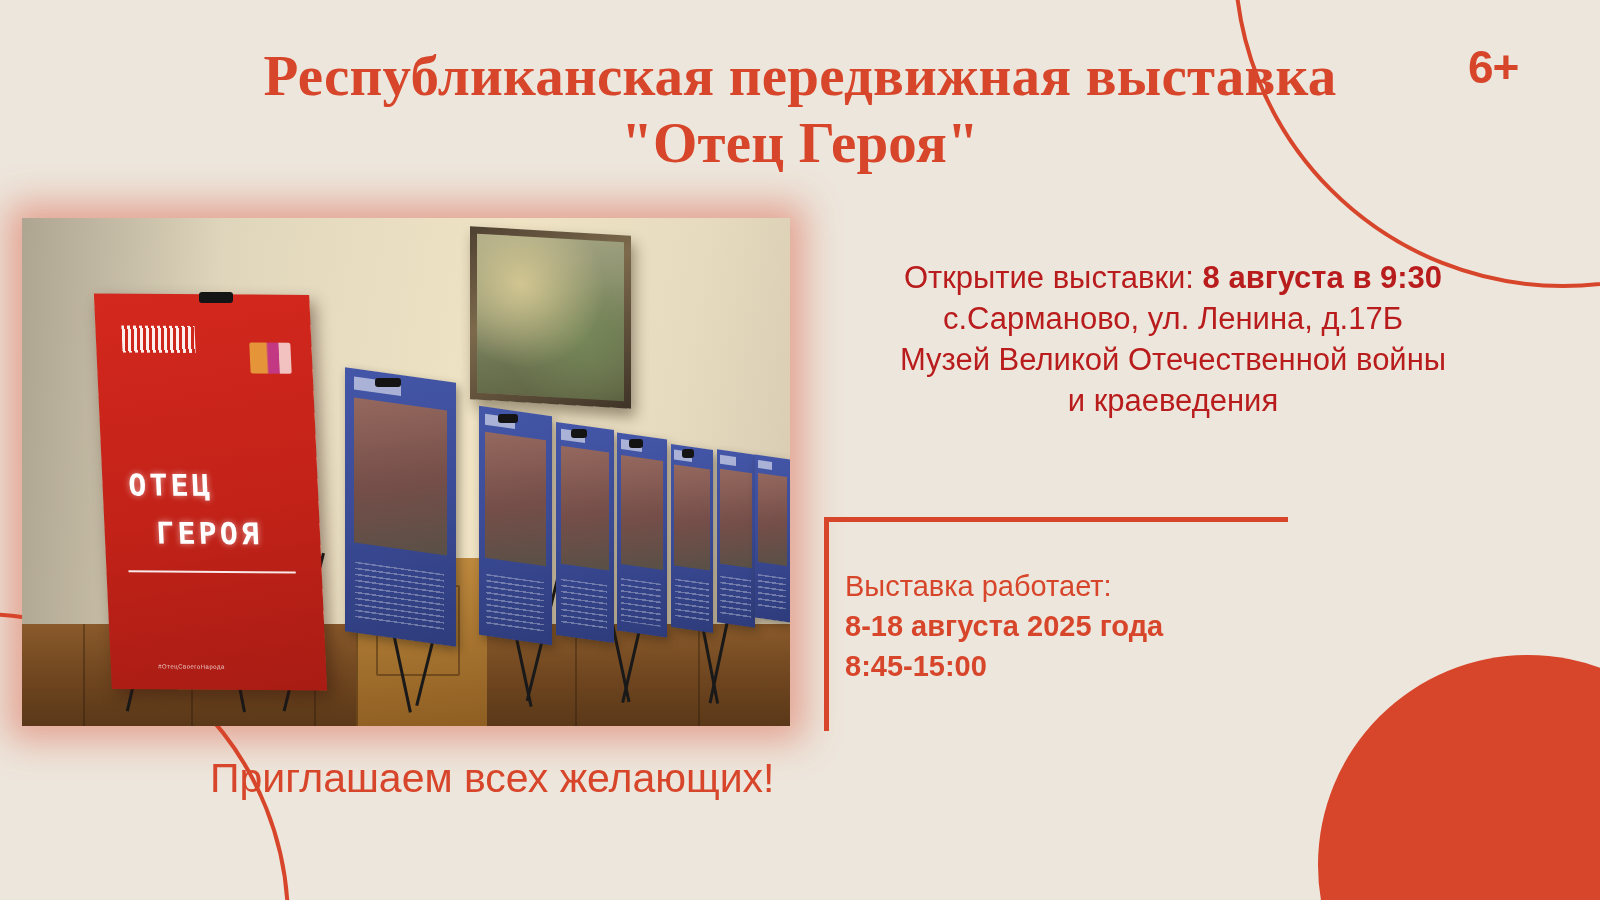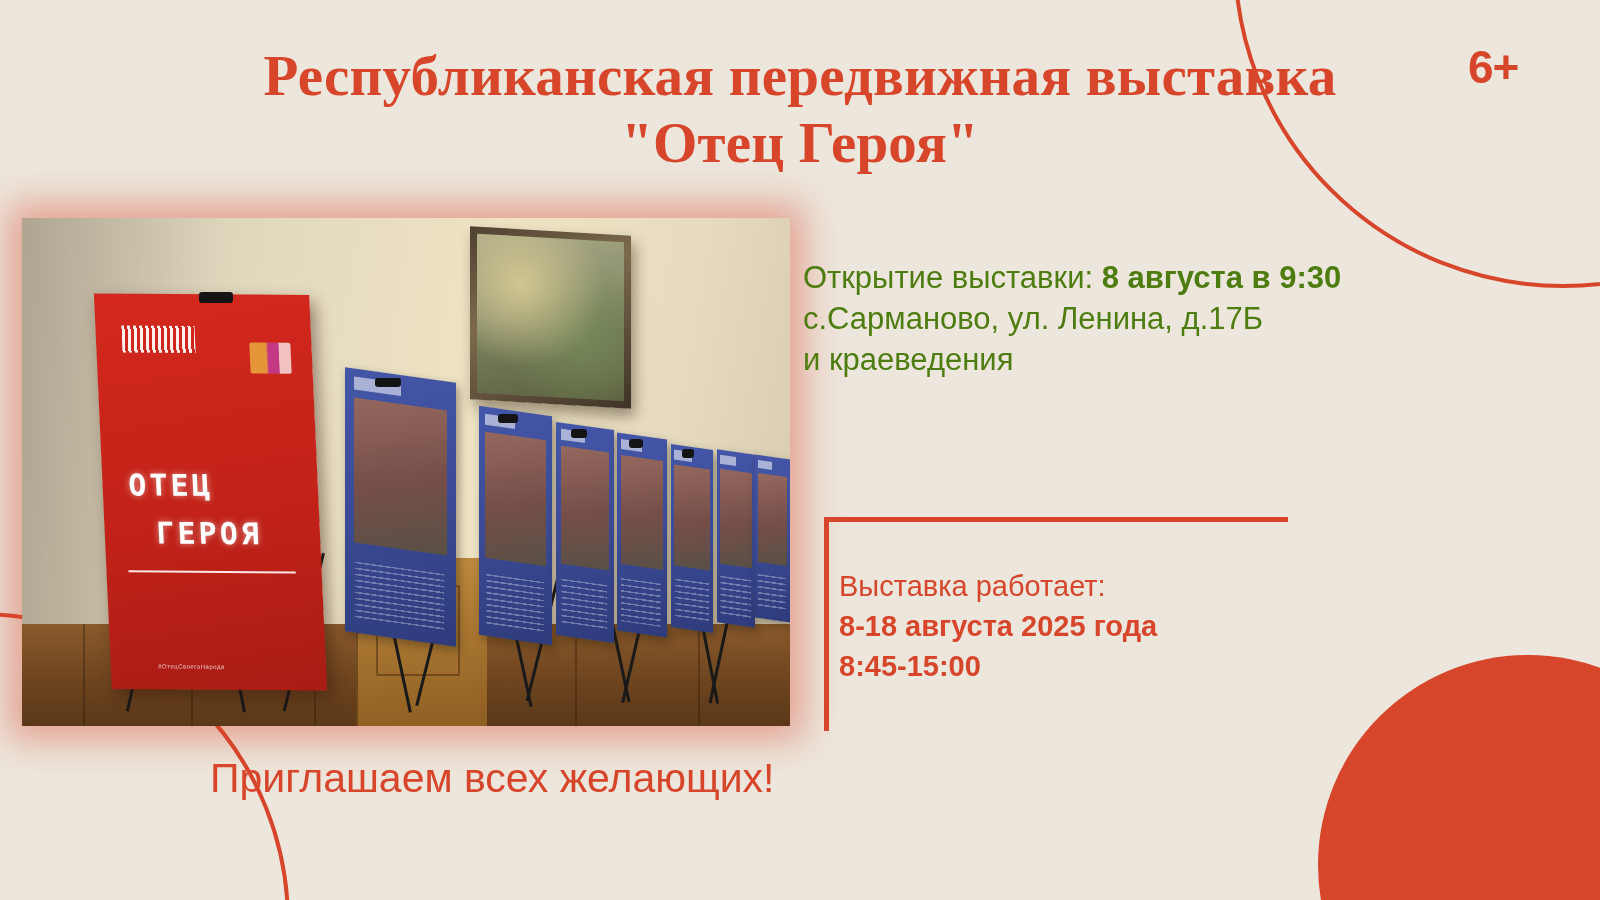--- a/index.html
+++ b/index.html
@@ -210,38 +210,39 @@
     position:absolute; inset:0;
     backdrop-filter:blur(0.4px);
     pointer-events:none;
   }
 
   
   .info-primary {
     position:absolute;
     left:803px; top:258px;
     width:740px;
-    color:#4d7c0f;
+    color:#b91c1c;
     font-size:31px;
     line-height:1.32;
     font-weight:normal;
+    text-align:center;
   }
   .info-primary b { font-weight:bold; }
 
   
   .schedule {
     position:absolute;
     left:824px; top:517px;
     width:464px; height:214px;
     border-top:5px solid #D7452A;
     border-left:5px solid #D7452A;
   }
   .schedule-inner {
     position:absolute;
-    left:10px; top:44px;
+    left:16px; top:44px;
     color:#D7452A;
     font-size:29px;
     line-height:1.38;
   }
   .schedule-inner .bold { font-weight:bold; }
 
   
   .cta {
     position:absolute;
     left:210px; top:752px;
@@ -355,20 +356,21 @@
 
       <div class="photo-blur"></div>
     </div>
   </div>
 
   <div class="info-primary">
     <div>
       <span>Открытие выставки: </span><b>8 августа в 9:30</b>
     </div>
     <div>с.Сарманово, ул. Ленина, д.17Б</div>
+    <div>Музей Великой Отечественной войны</div>
     <div>и краеведения</div>
   </div>
 
   <div class="schedule">
     <div class="schedule-inner">
       <div>Выставка работает:</div>
       <div class="bold">8-18 августа 2025 года</div>
       <div class="bold">8:45-15:00</div>
     </div>
   </div>

